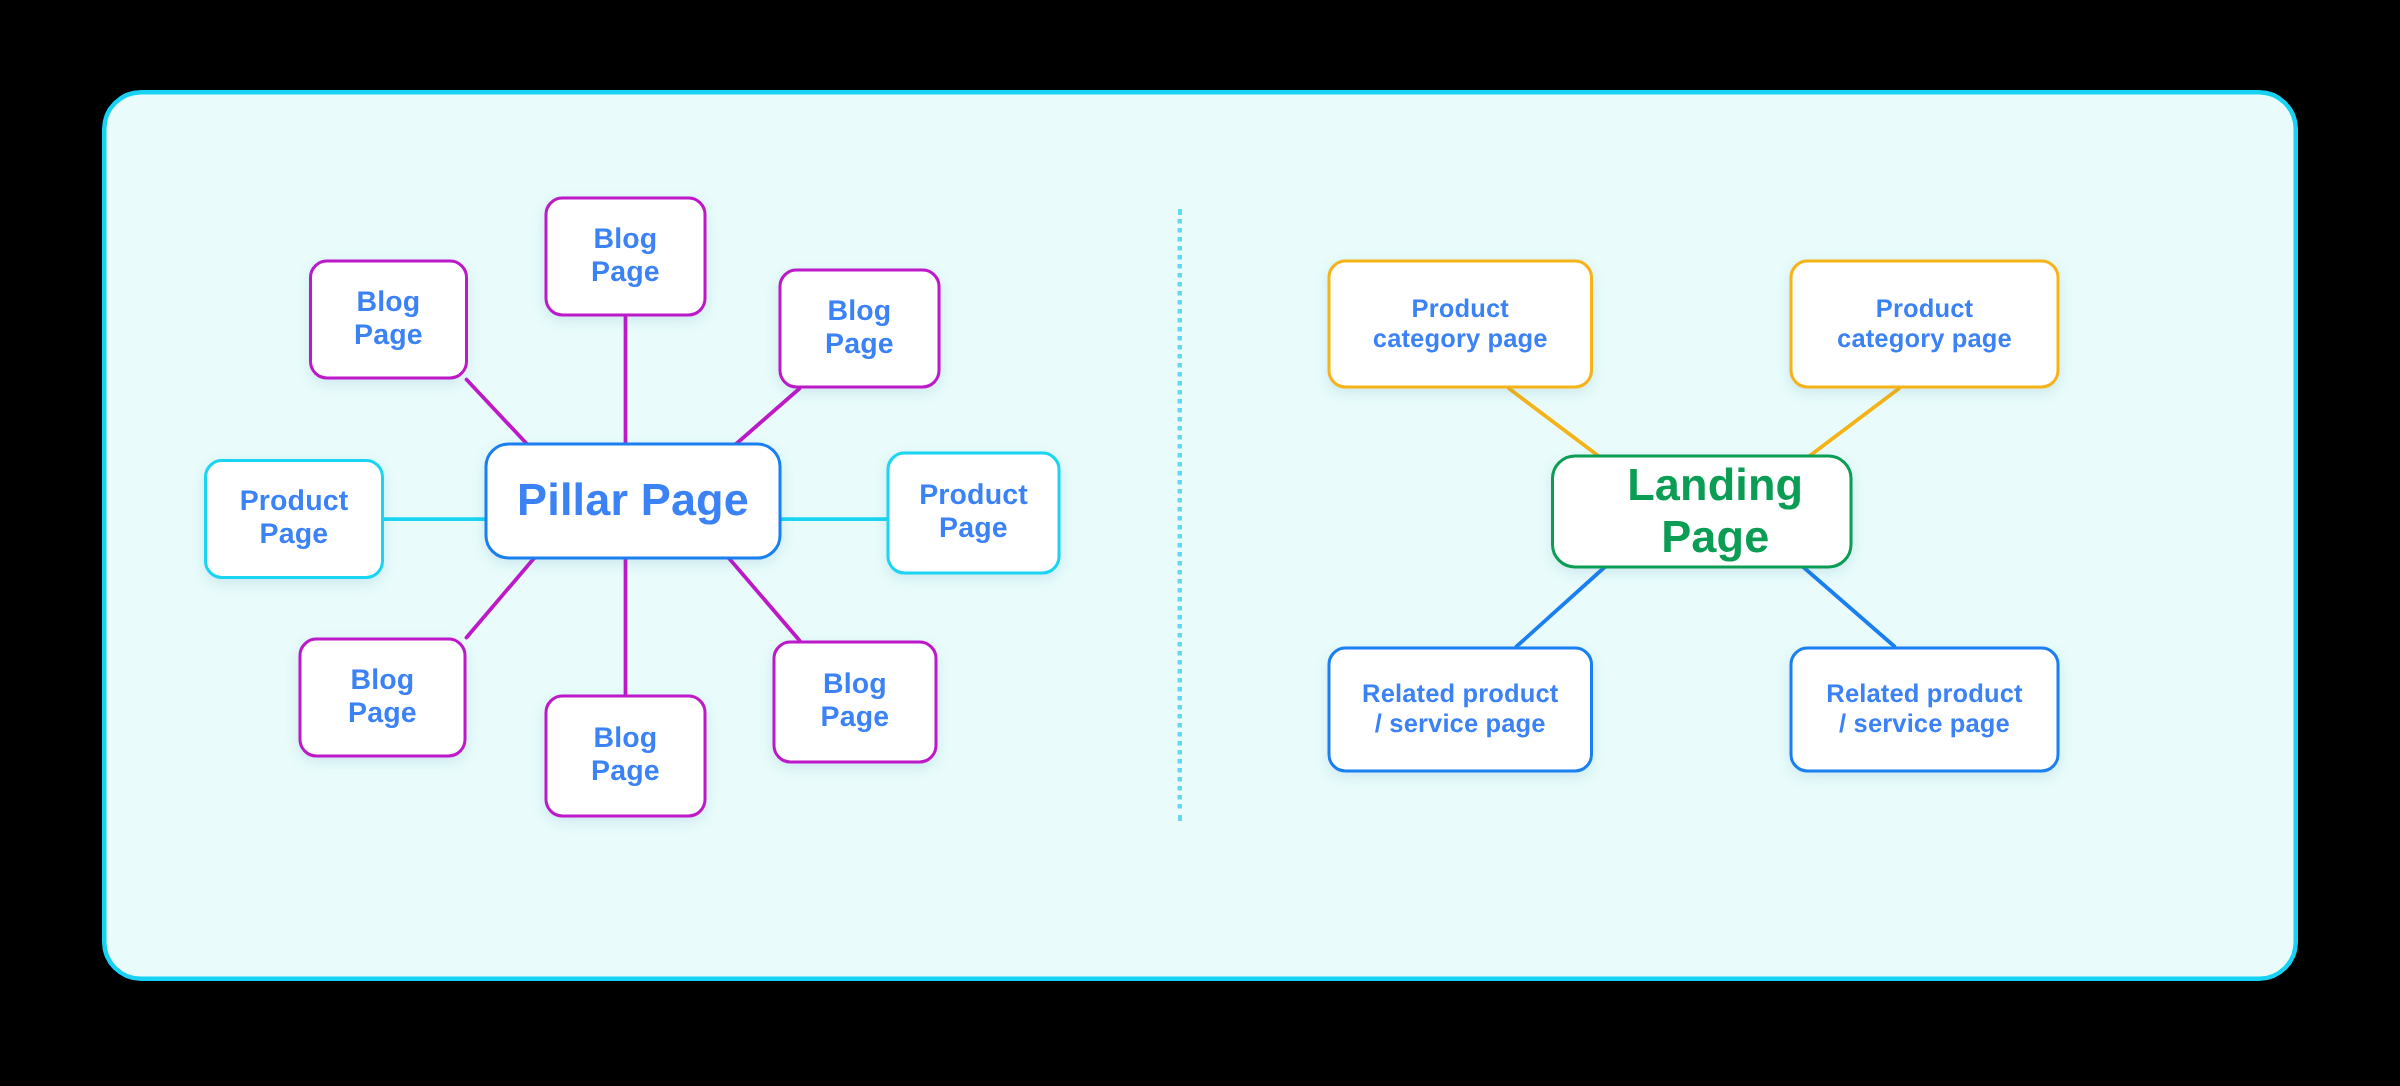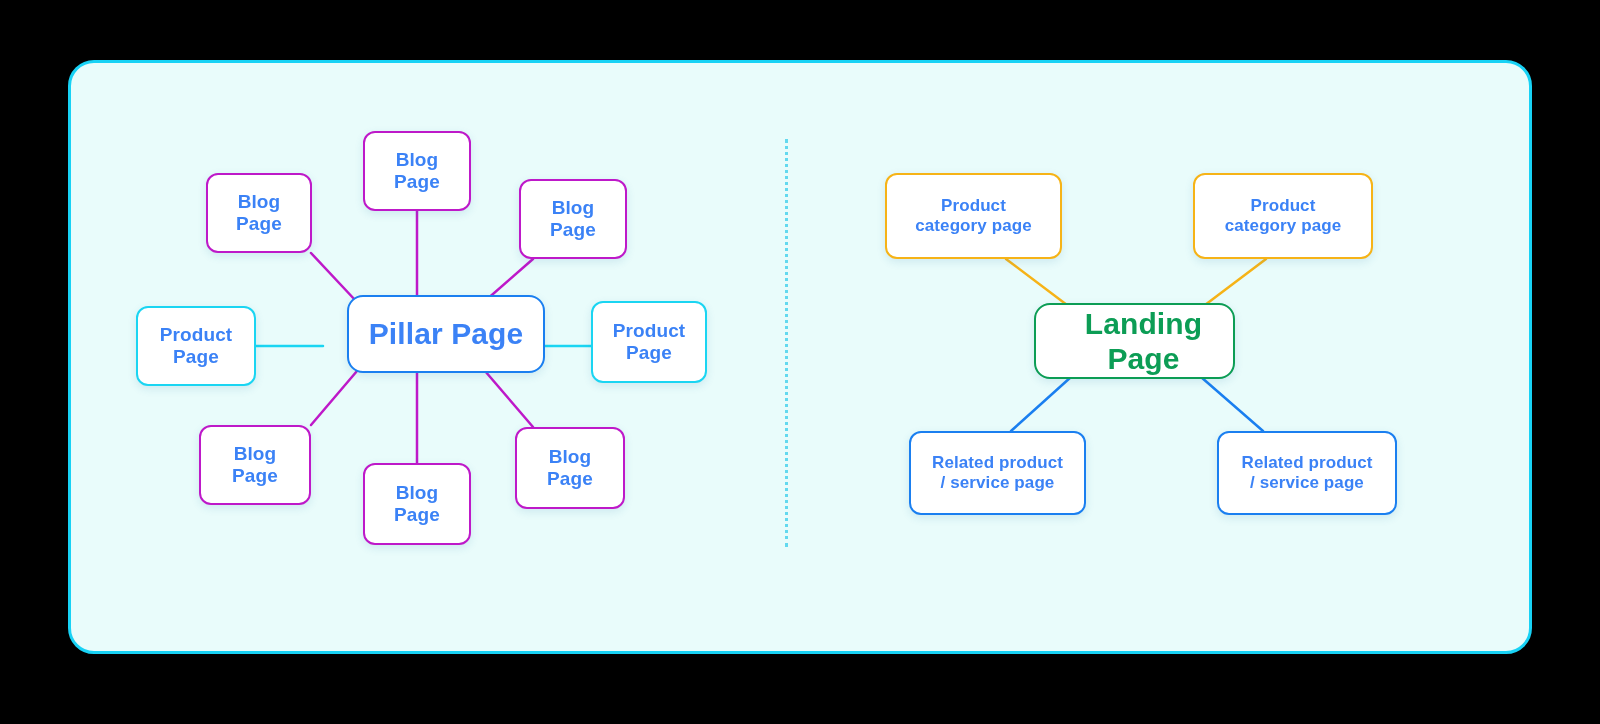--- a/index.html
+++ b/index.html
@@ -66,21 +66,21 @@
 
   .node-label {
     display: block;
     white-space: pre-line;
     letter-spacing: 0.1px;
   }
 
   
   .b-magenta { border: 2.5px solid #be19c9; }
   .b-cyan    { border: 2.5px solid #1ad5f2; }
-  .b-blue    { border: 2.5px solid #1a7ff0; margin-left: 24px; }
+  .b-blue    { border: 2.5px solid #1a7ff0; }
   .b-orange  { border: 2.5px solid #f6b317; }
   .b-green   { border: 2.5px solid #0c9d55; padding-left: 18px; }
 
   
   .t-blue  { color: #3b82f6; }
   .t-green { color: #0c9d55; }
 
   
   .hub {
     font-size: 30px;

